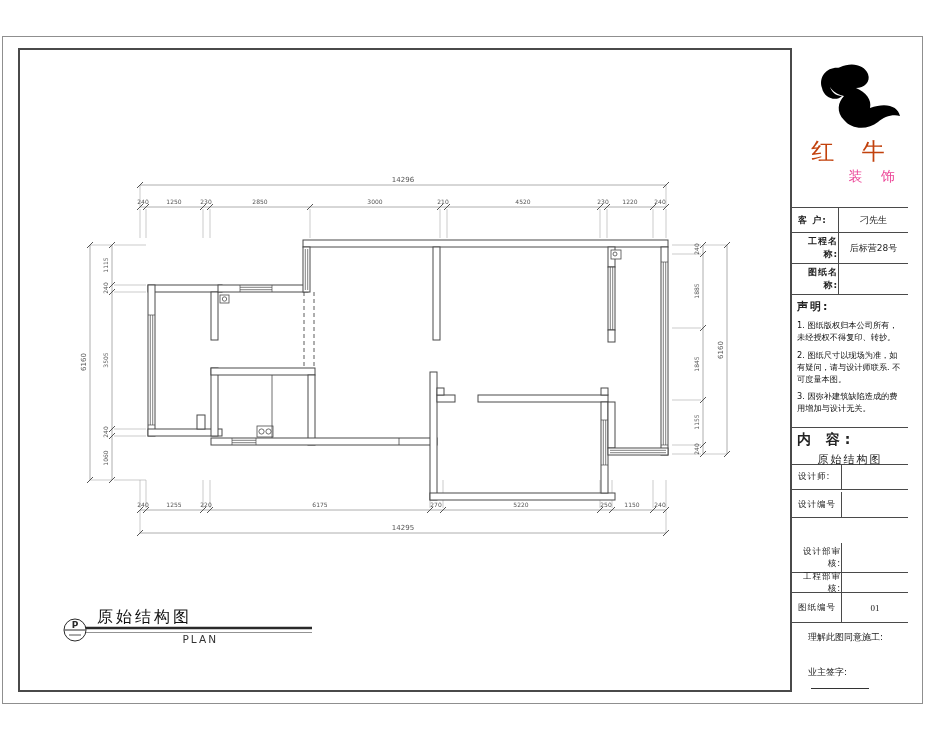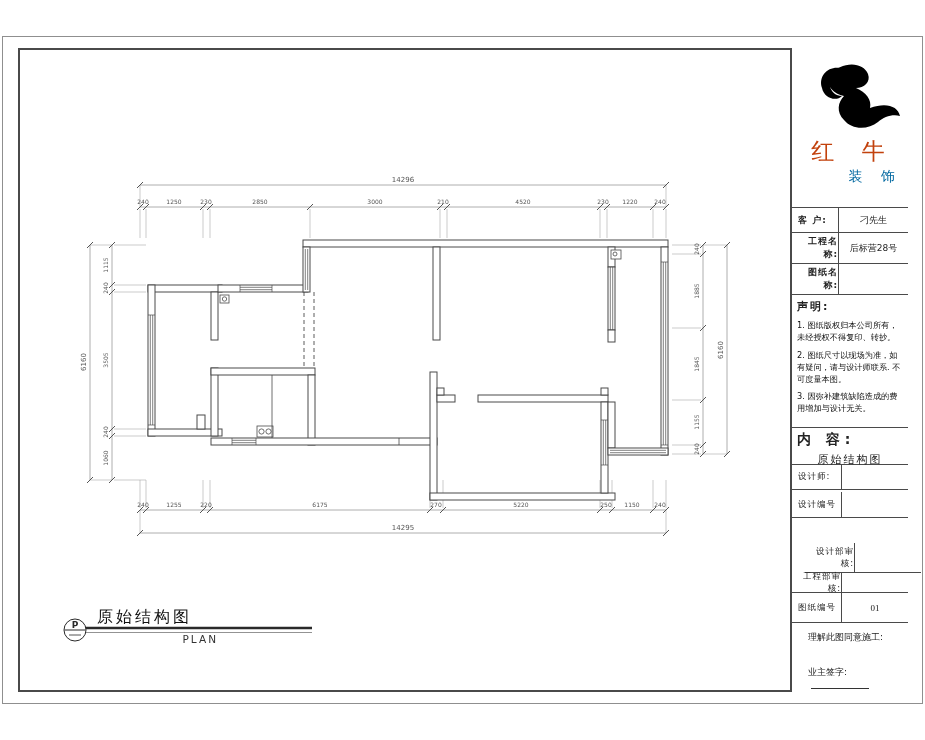--- a/index.html
+++ b/index.html
@@ -6,21 +6,21 @@
     font-family:"DejaVu Sans","Liberation Sans",sans-serif;color:#222;}
   .stage{position:relative;width:925px;height:740px;background:#fff;}
   .frame-outer{position:absolute;left:2px;top:36px;width:919px;height:666px;border:1px solid #8f8f8f;}
   .frame-inner{position:absolute;left:18px;top:48px;width:890px;height:644px;border:2px solid #4a4a4a;box-sizing:border-box;}
   svg{position:absolute;left:0;top:0;}
   
   .tb{position:absolute;left:790px;top:48px;width:118px;height:644px;border-left:2px solid #4a4a4a;box-sizing:border-box;background:#fff;}
   .tb .sec{position:absolute;left:0;width:100%;box-sizing:border-box;border-bottom:1px solid #4a4a4a;background:#fff;}
   .logo-cell{top:0;height:160px;text-align:center;}
   .brand1{font-size:23px;letter-spacing:10px;color:#c2410c;margin-top:2px;padding-left:6px;}
-  .brand2{font-size:14px;letter-spacing:7px;color:#0369a1;text-align:right;padding-right:6px;margin-top:1px;}
+  .brand2{font-size:14px;letter-spacing:7px;color:#ec4899;text-align:right;padding-right:6px;margin-top:1px;}
   .frow{display:flex;align-items:stretch;}
   .frow .lab{width:47px;border-right:1px solid #4a4a4a;font-size:9px;font-weight:bold;
     display:flex;align-items:center;padding-left:6px;box-sizing:border-box;letter-spacing:1px;text-align:right;}
   .frow .val{flex:1;font-size:9px;display:flex;align-items:center;justify-content:center;text-align:center;}
   .decl{padding:4px 5px;box-sizing:border-box;}
   .decl .hd{font-size:11px;font-weight:bold;letter-spacing:2px;}
   .decl .it{font-size:8.2px;line-height:1.45;margin-top:6px;color:#111;}
   .content-sec{padding:3px 5px;box-sizing:border-box;}
   .content-hd{font-size:14px;font-weight:bold;letter-spacing:5px;}
   .content-val{font-size:11px;text-align:center;margin-top:3px;letter-spacing:2px;}
@@ -199,21 +199,21 @@
     </div>
 
     <div class="sec frow" style="top:417px;height:25px;">
       <div class="lab" style="width:50px;font-weight:normal;font-size:8.5px;">设计师:</div>
       <div class="val"></div>
     </div>
     <div class="sec frow" style="top:444px;height:26px;">
       <div class="lab" style="width:50px;font-weight:normal;font-size:8.5px;">设计编号</div>
       <div class="val"></div>
     </div>
-    <div class="sec frow" style="top:495px;height:30px;margin-left:13px;">
+    <div class="sec frow" style="top:495px;height:30px;">
       <div class="lab" style="width:50px;font-weight:normal;font-size:8.5px;">设计部审核:</div>
       <div class="val"></div>
     </div>
     <div class="sec frow" style="top:525px;height:20px;">
       <div class="lab" style="width:50px;font-weight:normal;font-size:8.5px;">工程部审核:</div>
       <div class="val"></div>
     </div>
     <div class="sec frow" style="top:545px;height:30px;">
       <div class="lab" style="width:50px;font-weight:normal;font-size:8.5px;">图纸编号</div>
       <div class="val bignum">01</div>

